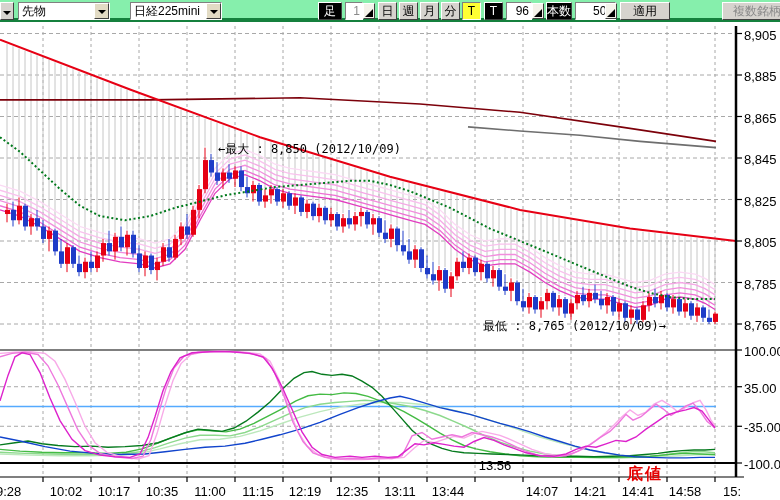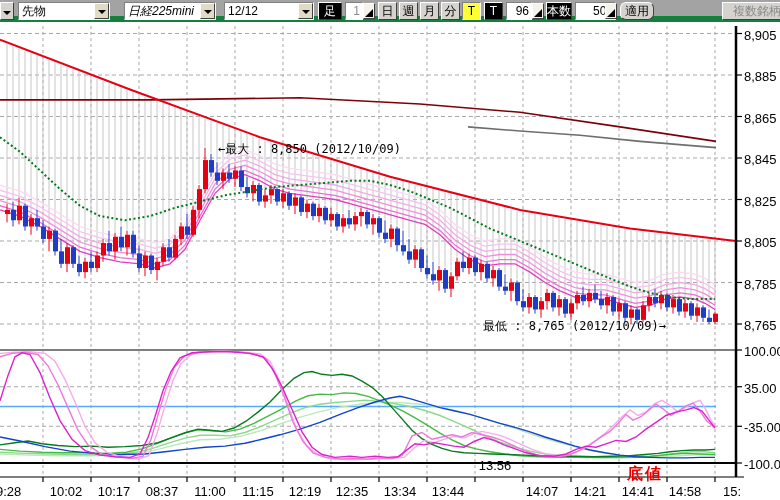--- a/index.html
+++ b/index.html
@@ -1,21 +1,21 @@
 <!DOCTYPE html>
 <html><head>
 <meta charset="utf-8">
 <style>
   * { margin:0; padding:0; box-sizing:border-box; }
   html,body { width:780px; height:500px; overflow:hidden; }
   body { font-family:"Liberation Sans", sans-serif; background:#ffffff; position:relative; }
   #stage { position:absolute; left:0; top:0; width:780px; height:500px; overflow:hidden; background:#fff; }
   
-  .toolbar { position:absolute; left:0; top:0; width:780px; height:22px; background:#a3a3a3;
-             border-bottom:6px solid #15803d; z-index:5; }
+  .toolbar { position:absolute; left:0; top:0; width:780px; height:22px; background:#86efac;
+             border-bottom:4px solid #15803d; z-index:5; }
   .tb { position:absolute; top:2px; height:18px; font-size:12px; line-height:16px; color:#000;
         background:#d6d3ce; border:1px solid; border-color:#ffffff #404040 #404040 #ffffff;
         text-align:center; white-space:nowrap; overflow:hidden; }
   .tb.black { background:#000; color:#fff; }
   .tb.yellow { background:#ffff33; border-color:#808080 #ffffff #ffffff #808080; }
   .tb.disabled { color:#8a8a8a; }
   .combo { position:absolute; top:2px; height:18px; background:#fff;
            border:1px solid; border-color:#808080 #ffffff #ffffff #808080; font-size:12px; }
   .combo .val { position:absolute; left:3px; top:1px; right:16px; line-height:15px; overflow:hidden; white-space:nowrap; }
   .combo .arrow-btn { position:absolute; right:0; top:0; width:15px; height:16px; background:#e2dbc4;
@@ -500,26 +500,26 @@
       <div class="axlab" style="left: 744px; top: 235px;">8,805</div>
       <div class="axlab" style="left: 744px; top: 276.5px;">8,785</div>
       <div class="axlab" style="left: 744px; top: 318px;">8,765</div>
       <div class="axlab" style="left: 744px; top: 344px;">100.00</div>
       <div class="axlab" style="left: 744px; top: 380.725px;">35.00</div>
       <div class="axlab" style="left: 744px; top: 420.275px;">-35.00</div>
       <div class="axlab" style="left: 744px; top: 457px;">-100.00</div>
       <div class="axlab" style="left: 5px; top: 484px; transform: translateX(-50%);">09:28</div>
       <div class="axlab" style="left: 66px; top: 484px; transform: translateX(-50%);">10:02</div>
       <div class="axlab" style="left: 114px; top: 484px; transform: translateX(-50%);">10:17</div>
-      <div class="axlab" style="left: 162px; top: 484px; transform: translateX(-50%);">08:37</div>
+      <div class="axlab" style="left: 162px; top: 484px; transform: translateX(-50%);">10:35</div>
       <div class="axlab" style="left: 210px; top: 484px; transform: translateX(-50%);">11:00</div>
       <div class="axlab" style="left: 258px; top: 484px; transform: translateX(-50%);">11:15</div>
       <div class="axlab" style="left: 305px; top: 484px; transform: translateX(-50%);">12:19</div>
       <div class="axlab" style="left: 352px; top: 484px; transform: translateX(-50%);">12:35</div>
-      <div class="axlab" style="left: 400px; top: 484px; transform: translateX(-50%);">13:34</div>
+      <div class="axlab" style="left: 400px; top: 484px; transform: translateX(-50%);">13:11</div>
       <div class="axlab" style="left: 448px; top: 484px; transform: translateX(-50%);">13:44</div>
       <div class="axlab" style="left: 495px; top: 458px; transform: translateX(-50%);">13:56</div>
       <div class="axlab" style="left: 542px; top: 484px; transform: translateX(-50%);">14:07</div>
       <div class="axlab" style="left: 590px; top: 484px; transform: translateX(-50%);">14:21</div>
       <div class="axlab" style="left: 638px; top: 484px; transform: translateX(-50%);">14:41</div>
       <div class="axlab" style="left: 685px; top: 484px; transform: translateX(-50%);">14:58</div>
       <div class="axlab" style="left: 732px; top: 484px; transform: translateX(-50%);">15:</div>
     </div>
 
   <div class="ann" style="left:206px; top:141px;margin-left:12px;">←最大 : 8,850 (2012/10/09)</div>
@@ -528,28 +528,22 @@
 
   <div class="toolbar">
     <div class="tb" style="left:0; width:14px;"><span style="display:inline-block;width:0;height:0;border-left:4px solid transparent;border-right:4px solid transparent;border-top:4px solid #000;margin-top:6px;"></span></div>
 
     <div class="combo" style="left:18px; width:92px;">
       <span class="val">先物</span>
       <span class="arrow-btn">
           <span></span>
         </span>
     </div>
-    <div class="combo" style="left:124px; width:92px;font-style:italic;">
+    <div class="combo" style="left:130px; width:92px;">
       <span class="val">日経225mini</span>
-      <span class="arrow-btn">
-          <span></span>
-        </span>
-    </div>
-    <div class="combo" style="left:224px; width:90px;">
-      <span class="val">12/12</span>
       <span class="arrow-btn">
           <span></span>
         </span>
     </div>
 
     <div class="tb black" style="left:318px; width:24px;">足</div>
     <div class="spinfield disabled" style="left:345px; width:18px; color:#8a8a8a;">1</div>
     <div class="spinbtn" style="left:363px; width:12px;">
         <span></span>
       </div>
@@ -563,17 +557,17 @@
 
     <div class="spinfield" style="left:506px; width:26px;">96</div>
     <div class="spinbtn" style="left:532px; width:12px;">
         <span></span>
       </div>
     <div class="tb black" style="left:546px; width:26px;">本数</div>
     <div class="spinfield" style="left:575px; width:41px;">500</div>
     <div class="spinbtn" style="left:605px; width:12px;">
         <span></span>
       </div>
-    <div class="tb" style="left:620px; width:34px;border-radius:6px;">適用</div>
+    <div class="tb" style="left:620px; width:50px;">適用</div>
 
     <div class="tb disabled" style="left:722px; width:70px;">複数銘柄</div>
   </div>
 </div>
 
 </body></html>

